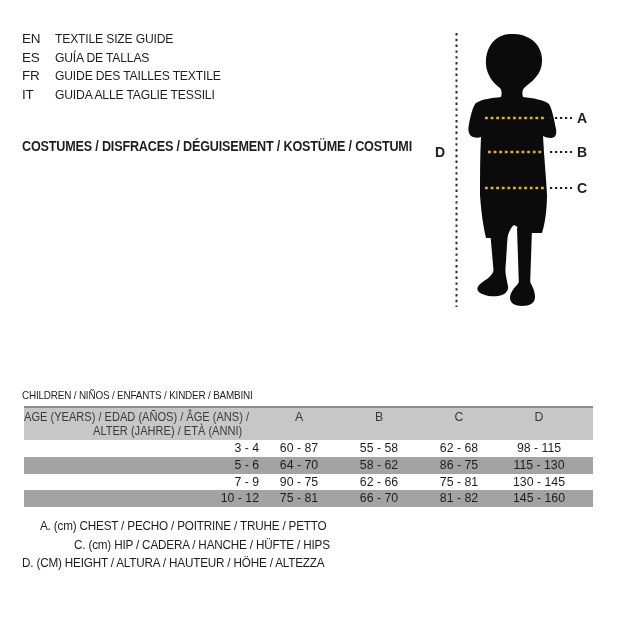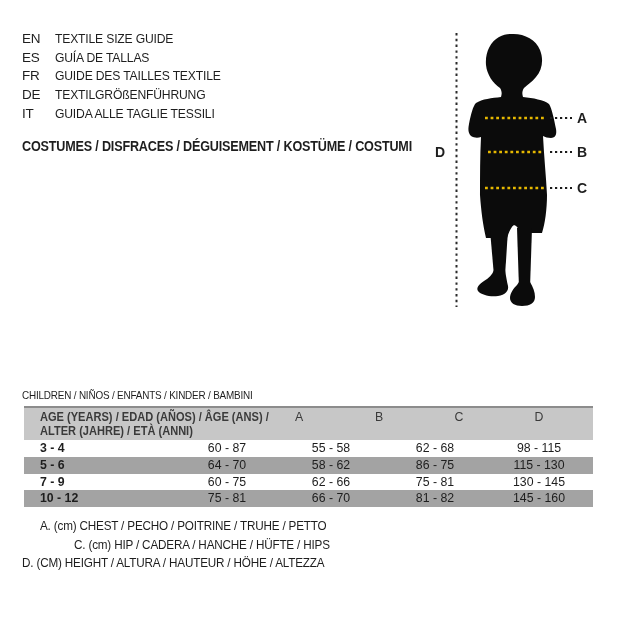--- a/index.html
+++ b/index.html
@@ -28,46 +28,43 @@
   
   .children-title{left:22px;top:389px;font-size:11px;letter-spacing:-0.2px;}
 
   
   .size-table{left:24px;top:406px;width:569px;border-top:2px solid #8c8c8c;font-size:12.3px;}
   .t-header{display:flex;align-items:flex-start;background:#c7c7c7;min-height:31px;color:#3a3a3a;
             padding:2px 14px 2px 0;box-sizing:border-box;}
   .t-header .age-cell{line-height:14.2px;}
   .t-header .val-cell{line-height:14.2px;padding-top:0;}
   .t-row{display:flex;align-items:center;height:16.6px;line-height:16.6px;padding:0 14px 0 0;
-         box-sizing:border-box;gap:24px;}
+         box-sizing:border-box;}
   .t-row.alt{background:#a3a3a3;}
-  .age-cell{flex:1;text-align:left;padding-left:16px;min-width:0;font-weight:bold;}
+  .age-cell{flex:1;text-align:right;padding-left:0;min-width:0;}
   .val-cell{width:80px;text-align:center;flex:none;}
 
   
   .legend-block{left:22px;top:517px;}
   .legend-line{height:18.7px;line-height:18.7px;font-size:13px;letter-spacing:-0.2px;text-align:right;}
 </style>
 </head>
 <body>
 
 <div id="canvas">
 
   <div class="abs lang-block">
     <div class="lang-row">
       <span class="lang-code">EN</span><span class="condensed">TEXTILE SIZE GUIDE</span>
     </div>
     <div class="lang-row">
       <span class="lang-code">ES</span><span class="condensed">GUÍA DE TALLAS</span>
     </div>
     <div class="lang-row">
       <span class="lang-code">FR</span><span class="condensed">GUIDE DES TAILLES TEXTILE</span>
-    </div>
-    <div class="lang-row">
-      <span class="lang-code">DE</span><span class="condensed">TEXTILGRÖßENFÜHRUNG</span>
     </div>
     <div class="lang-row">
       <span class="lang-code">IT</span><span class="condensed">GUIDA ALLE TAGLIE TESSILI</span>
     </div>
   </div>
 
   <div class="abs costumes-line">
     <span class="condensed">COSTUMES / DISFRACES / DÉGUISEMENT / KOSTÜME / COSTUMI</span>
   </div>
 
@@ -151,21 +148,21 @@
     </div>
     <div class="t-row alt">
       <div class="age-cell">5 - 6</div>
       <div class="val-cell">64 - 70</div>
       <div class="val-cell">58 - 62</div>
       <div class="val-cell">86 - 75</div>
       <div class="val-cell">115 - 130</div>
     </div>
     <div class="t-row">
       <div class="age-cell">7 - 9</div>
-      <div class="val-cell">60 - 75</div>
+      <div class="val-cell">90 - 75</div>
       <div class="val-cell">62 - 66</div>
       <div class="val-cell">75 - 81</div>
       <div class="val-cell">130 - 145</div>
     </div>
     <div class="t-row alt">
       <div class="age-cell">10 - 12</div>
       <div class="val-cell">75 - 81</div>
       <div class="val-cell">66 - 70</div>
       <div class="val-cell">81 - 82</div>
       <div class="val-cell">145 - 160</div>

